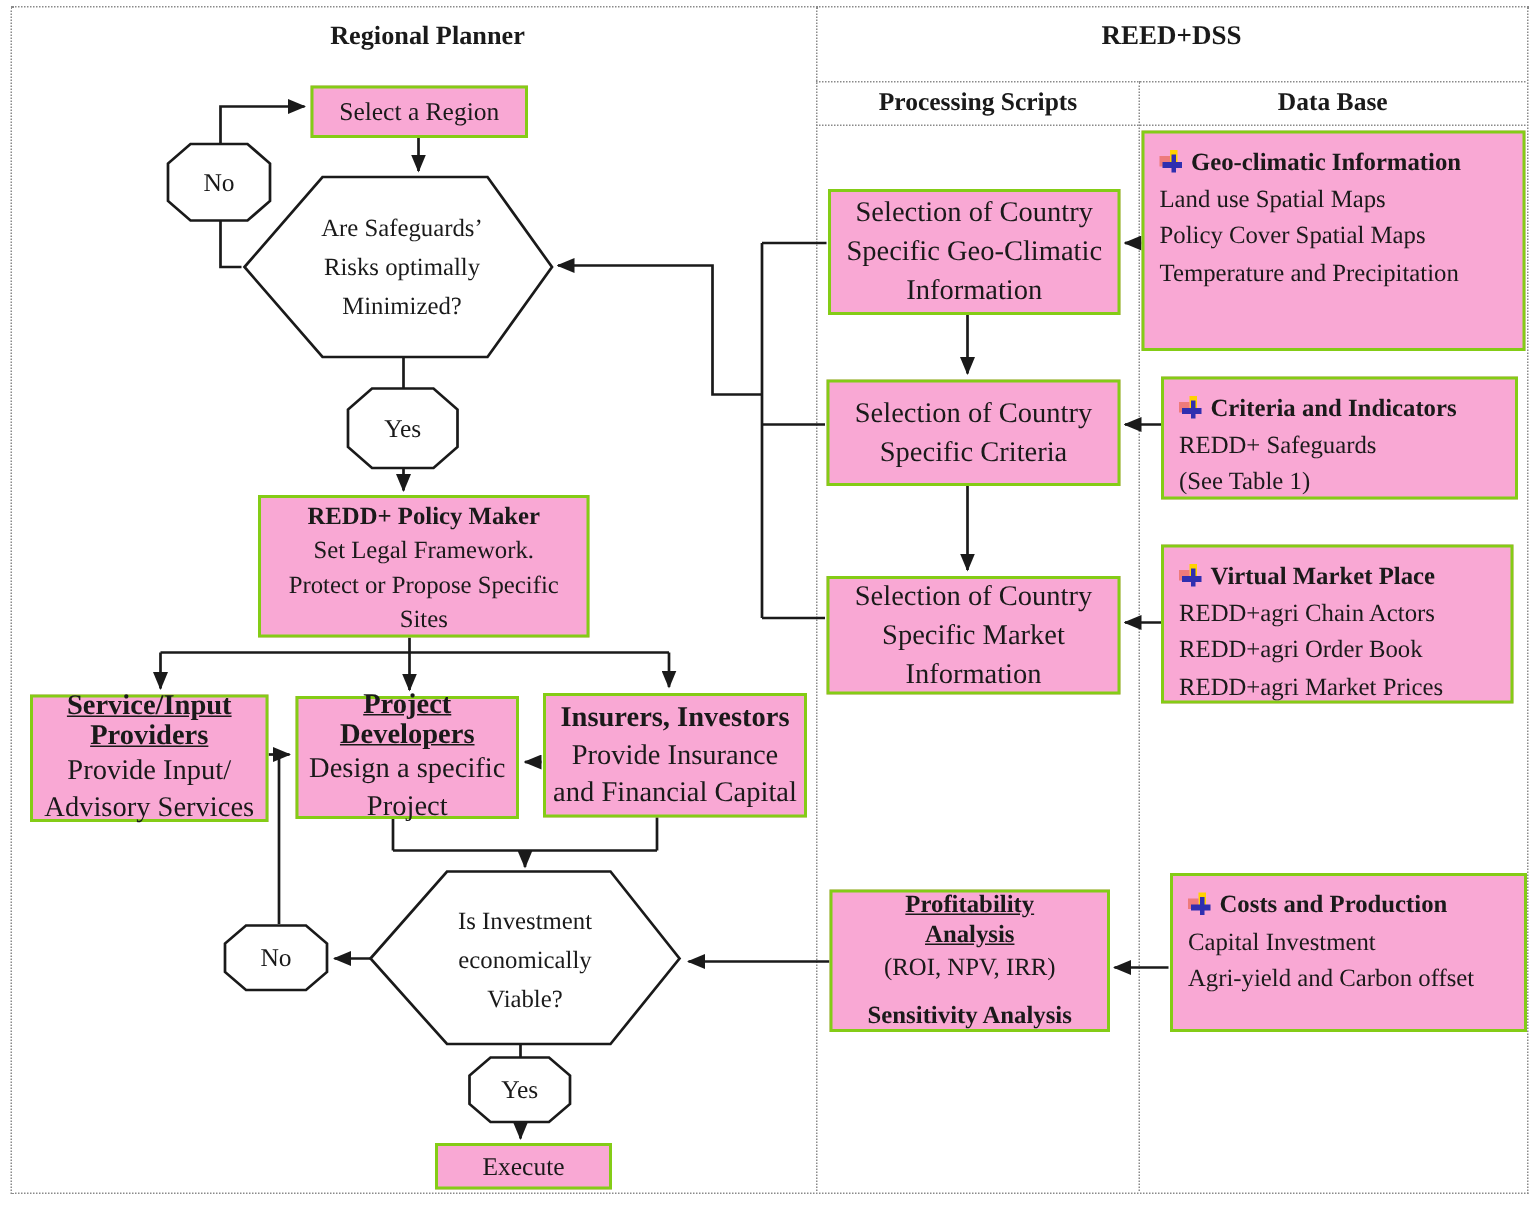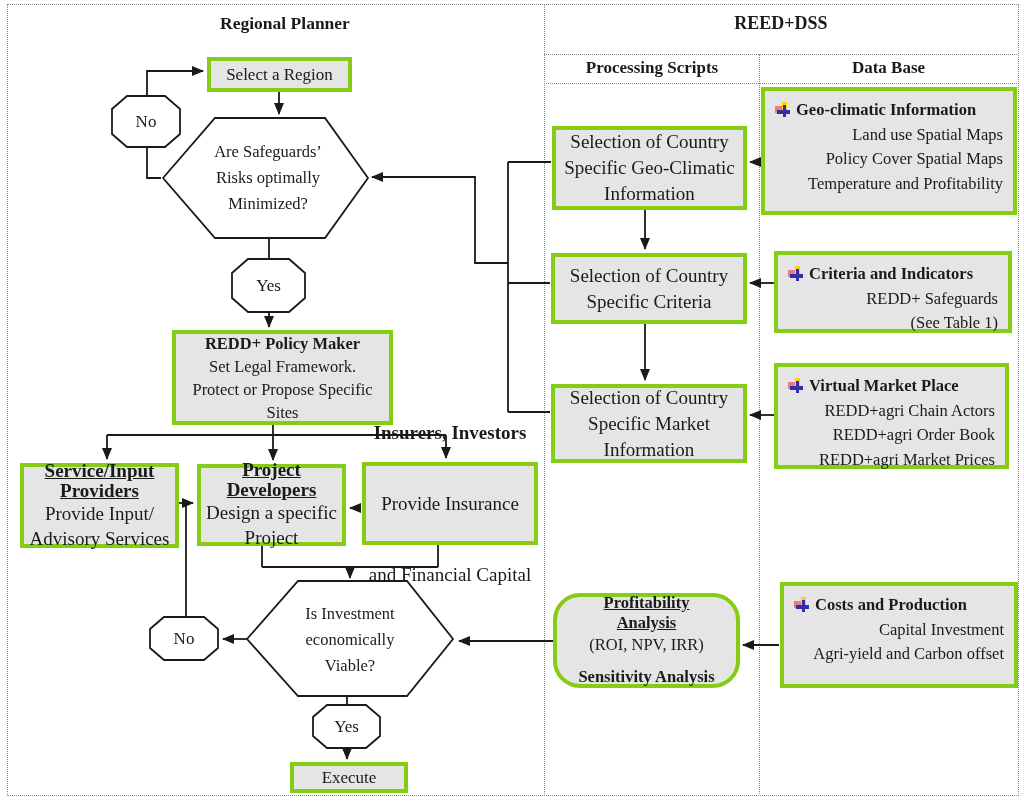--- a/index.html
+++ b/index.html
@@ -5,31 +5,31 @@
   html,body{margin:0;padding:0;background:#fff;}
   .canvas{
     position:relative;width:1024px;height:808px;background:#fff;overflow:hidden;
     font-family:"Liberation Serif","DejaVu Serif",serif;color:#1a1a1a;
   }
   .dotted{position:absolute;pointer-events:none;}
   .outer{left:7px;top:4px;width:1010px;height:790px;border:1px dotted #8a8a8a;}
   .vline{border-left:1px dotted #8a8a8a;width:0;}
   .hline{border-top:1px dotted #8a8a8a;height:0;}
   .hdr{position:absolute;font-weight:bold;text-align:center;}
-  .box{position:absolute;border:4px solid #84cc16;background:#e5e5e5;box-sizing:border-box;}
+  .box{position:absolute;border:2px solid #84cc16;background:#f9a8d4;box-sizing:border-box;}
   .cbox{display:flex;flex-direction:column;align-items:center;justify-content:center;text-align:center;}
   .fs16{font-size:19px;line-height:25px;}
   .tight{line-height:20px;text-decoration:underline;}
   .b{font-weight:bold;}
   .shapetext{position:absolute;text-align:center;font-size:16.5px;line-height:26px;}
   .octtext{position:absolute;display:flex;align-items:center;justify-content:center;font-size:17px;}
   svg.wires{position:absolute;left:0;top:0;}
   .dbbox{padding:7px 10px 0 10px;font-size:16.5px;line-height:24.5px;}
   .dbtitle{font-weight:bold;white-space:nowrap;}
-  .dbitem{white-space:nowrap;text-align:right;}
+  .dbitem{white-space:nowrap;}
   .dicon{position:relative;display:inline-block;width:15px;height:15px;margin-right:6px;vertical-align:-2px;}
   .dicon .y{position:absolute;left:7px;top:0;width:5px;height:9px;background:var(--icon_yellow,#FFD200);}
   .dicon .r{position:absolute;left:0;top:4px;width:7px;height:7px;background:var(--icon_red,#EE7B7B);}
   .dicon .bv{position:absolute;left:8px;top:3px;width:3px;height:12px;background:var(--icon_blue,#2F2FB0);}
   .dicon .bh{position:absolute;left:2px;top:8px;width:13px;height:4px;background:var(--icon_blue,#2F2FB0);}
 </style>
 </head>
 <body>
 
 <div class="canvas">
@@ -136,21 +136,21 @@
     <div>Advisory Services</div>
   </div>
 
   <div class="box cbox fs16" style="left:197px;top:464px;width:149px;height:82px;">
     <div class="b tight">Project</div>
     <div class="b tight">Developers</div>
     <div>Design a specific</div>
     <div>Project</div>
   </div>
 
-  <div class="box cbox fs16" style="left:362px;top:462px;width:176px;height:83px;gap:46px;">
+  <div class="box cbox fs16" style="left:362px;top:462px;width:176px;height:83px;">
     <div class="b">Insurers, Investors</div>
     <div>Provide Insurance</div>
     <div>and Financial Capital</div>
   </div>
 
   <div class="shapetext" style="left:265px;top:601px;width:170px;">
     <div>Is Investment</div>
     <div>economically</div>
     <div>Viable?</div>
   </div>
@@ -172,34 +172,34 @@
     <div>Selection of Country</div>
     <div>Specific Criteria</div>
   </div>
 
   <div class="box cbox fs16" style="left:551px;top:384px;width:196px;height:79px;line-height:26px;">
     <div>Selection of Country</div>
     <div>Specific Market</div>
     <div>Information</div>
   </div>
 
-  <div class="box cbox" style="left:553px;top:593px;width:187px;height:95px;font-size:16.5px;line-height:24px;border-radius:27px;">
+  <div class="box cbox" style="left:553px;top:593px;width:187px;height:95px;font-size:16.5px;line-height:24px;">
     <div class="b tight">Profitability</div>
     <div class="b tight">Analysis</div>
     <div>(ROI, NPV, IRR)</div>
     <div class="b" style="margin-top:8px;">Sensitivity Analysis</div>
   </div>
 
-  <div class="box dbbox" style="left:761px;top:87px;width:256px;height:128px;">
+  <div class="box dbbox" style="left:761px;top:87px;width:256px;height:147px;">
     <div class="dbtitle">
       <span class="dicon"><span class="y"></span><span class="r"></span><span class="bv"></span><span class="bh"></span></span><span>Geo-climatic Information</span>
     </div>
     <div class="dbitem">Land use Spatial Maps</div>
     <div class="dbitem">Policy Cover Spatial Maps</div>
-    <div class="dbitem">Temperature and Profitability</div>
+    <div class="dbitem">Temperature and Precipitation</div>
   </div>
 
   <div class="box dbbox" style="left:774px;top:251px;width:238px;height:82px;">
     <div class="dbtitle">
       <span class="dicon"><span class="y"></span><span class="r"></span><span class="bv"></span><span class="bh"></span></span><span>Criteria and Indicators</span>
     </div>
     <div class="dbitem">REDD+ Safeguards</div>
     <div class="dbitem">(See Table 1)</div>
   </div>
 

